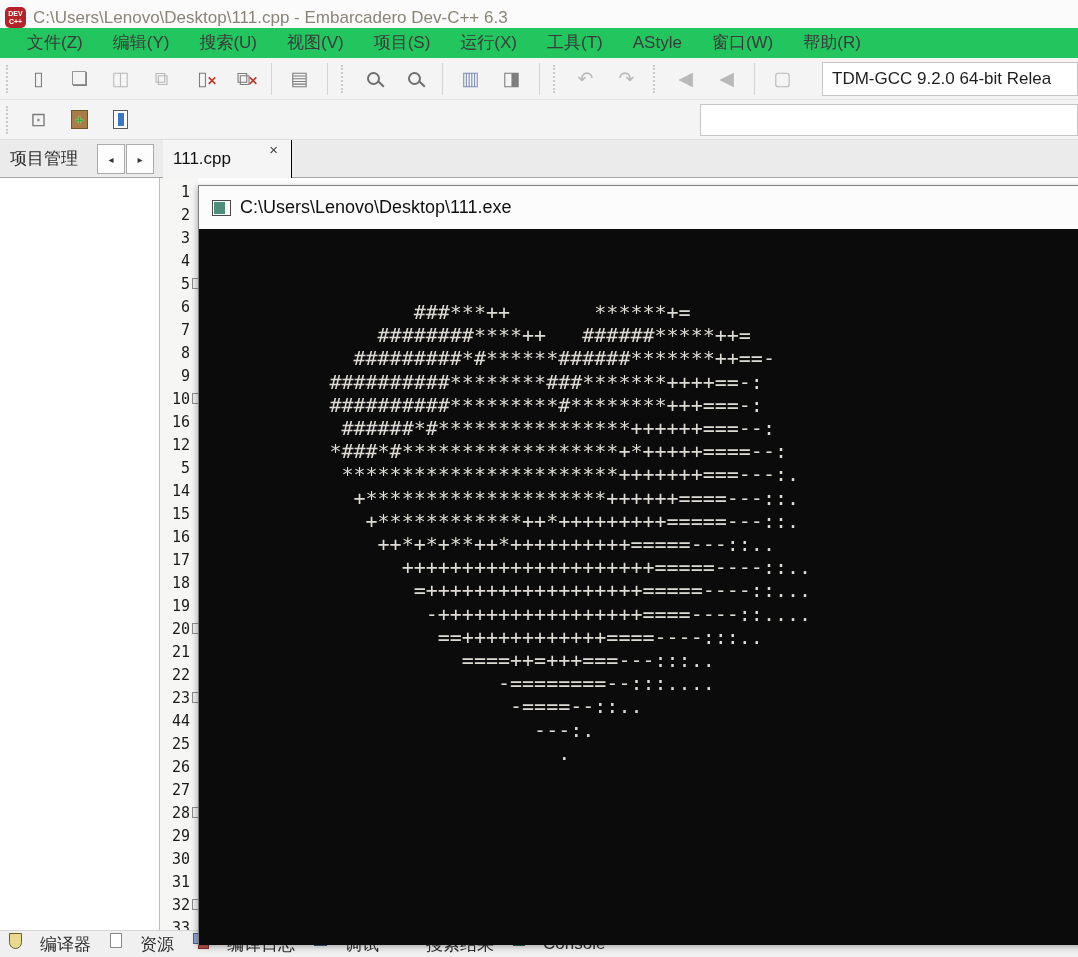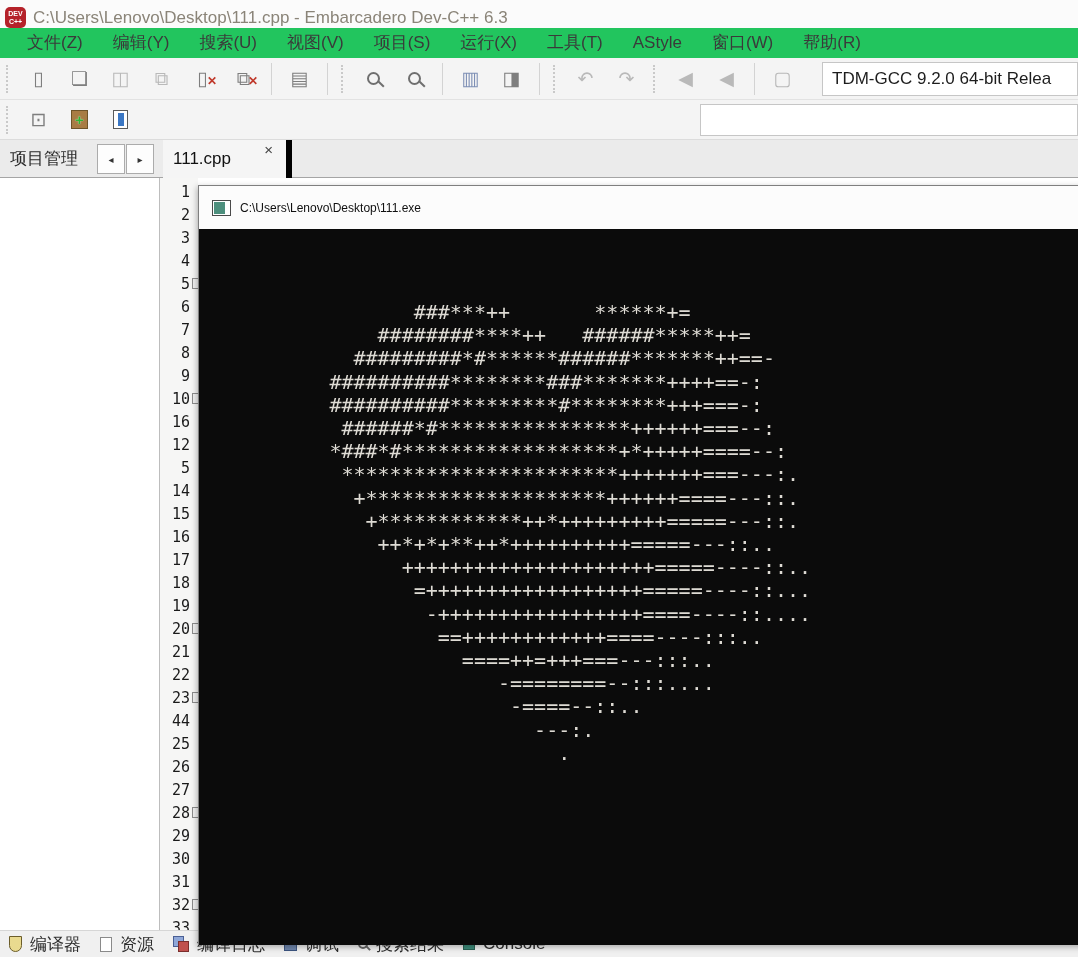--- a/index.html
+++ b/index.html
@@ -52,21 +52,21 @@
 
   
   .tabrow { position:absolute; left:0; top:140px; width:1078px; height:38px;
     background:#ebebeb; border-bottom:1px solid #a5a5a5; }
   .pm-label { position:absolute; left:10px; top:0; line-height:38px; font-size:17px; color:#2b2b2b; }
   .pm-btn { position:absolute; top:4px; width:28px; height:30px; background:#fdfdfd;
     border:1px solid #ababab; display:flex; align-items:center; justify-content:center;
     font-size:10px; color:#333; }
   .pm-btn.l { left:97px; } .pm-btn.r { left:126px; }
   .tab { position:absolute; left:163px; top:0; width:129px; height:38px; background:#f5f5f5;
-    border-right:6px solid #000000; }
+    border-right:1px solid #000000; }
   .tab-label { position:absolute; left:10px; top:0; line-height:38px; font-size:17px; color:#111; }
   .tab-close { position:absolute; right:13px; top:1px; font-size:15px; color:#444; line-height:18px; }
 
   
   .workspace { position:absolute; left:0; top:178px; width:1078px; height:752px; background:#fff; }
   .project-panel { position:absolute; left:0; top:0; width:160px; height:752px; background:#fff;
     border-right:1px solid #bdbdbd; }
   .gutter { position:absolute; left:160px; top:0; width:38px; height:752px; background:#f6f6f5;
     padding-top:3px; overflow:hidden; font-family:"DejaVu Sans Mono", monospace; }
   .ln { height:23px; text-align:right; padding-right:8px; font-size:15px; color:#1a1a1a;
@@ -77,30 +77,30 @@
 
   
   .console { position:absolute; left:198px; top:185px; width:890px; height:760px;
     border:1px solid #7f7f7f; z-index:10; box-shadow:-1px 2px 6px rgba(0,0,0,.3);
     background:#0b0b0b; }
   .console-titlebar { height:43px; background:#fcfcfc; display:flex; align-items:center;
     padding-left:13px; gap:9px; }
   .con-ico { width:19px; height:16px; background:#fff; border:1px solid #4a4a4a; position:relative; }
   .con-ico::before { content:''; position:absolute; left:1px; top:1px; width:11px; height:12px;
     background:#4d8f7d; }
-  .console-title { font-size:12px; color:#101010; }
+  .console-title { font-size:18px; color:#101010; }
   .console-body { height:716px; background:#0b0b0b; overflow:hidden; }
   .console-body pre { font-family:"DejaVu Sans Mono", monospace; font-size:20px;
     line-height:23.2px; color:#dedbd4; padding:72px 0 0 10px; letter-spacing:0; }
 
   
   .statusbar { position:absolute; left:0; top:930px; width:1078px; height:27px;
     background:#f0f0f0; border-top:1px solid #d6d6d6; display:flex; align-items:center;
     padding-left:9px; gap:19px; z-index:1; }
-  .sb-item { display:flex; align-items:center; gap:8px; }
+  .sb-item { display:flex; align-items:flex-start; gap:18px; }
   .sb-item span.lbl { font-size:17px; color:#2d2d2d; }
   .sbi { display:inline-block; }
   .i-shield { width:13px; height:16px; background:#e9da8f; border:1px solid #6b5d2a;
     border-radius:0 0 7px 7px; }
   .i-res { width:12px; height:15px; background:#fff; border:1px solid #8a8a8a; }
   .i-log { width:16px; height:16px; position:relative; }
   .i-log::before { content:''; position:absolute; left:0; top:0; width:9px; height:9px;
     background:#8fa7d8; border:1px solid #4a5f94; }
   .i-log::after { content:''; position:absolute; left:5px; top:5px; width:9px; height:9px;
     background:#c0504d; border:1px solid #7b2e2c; }

